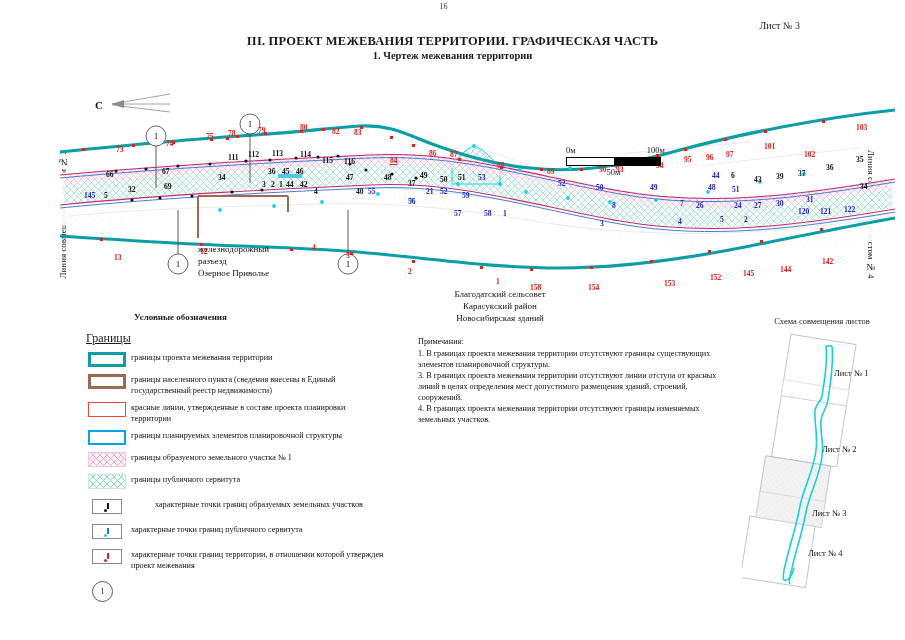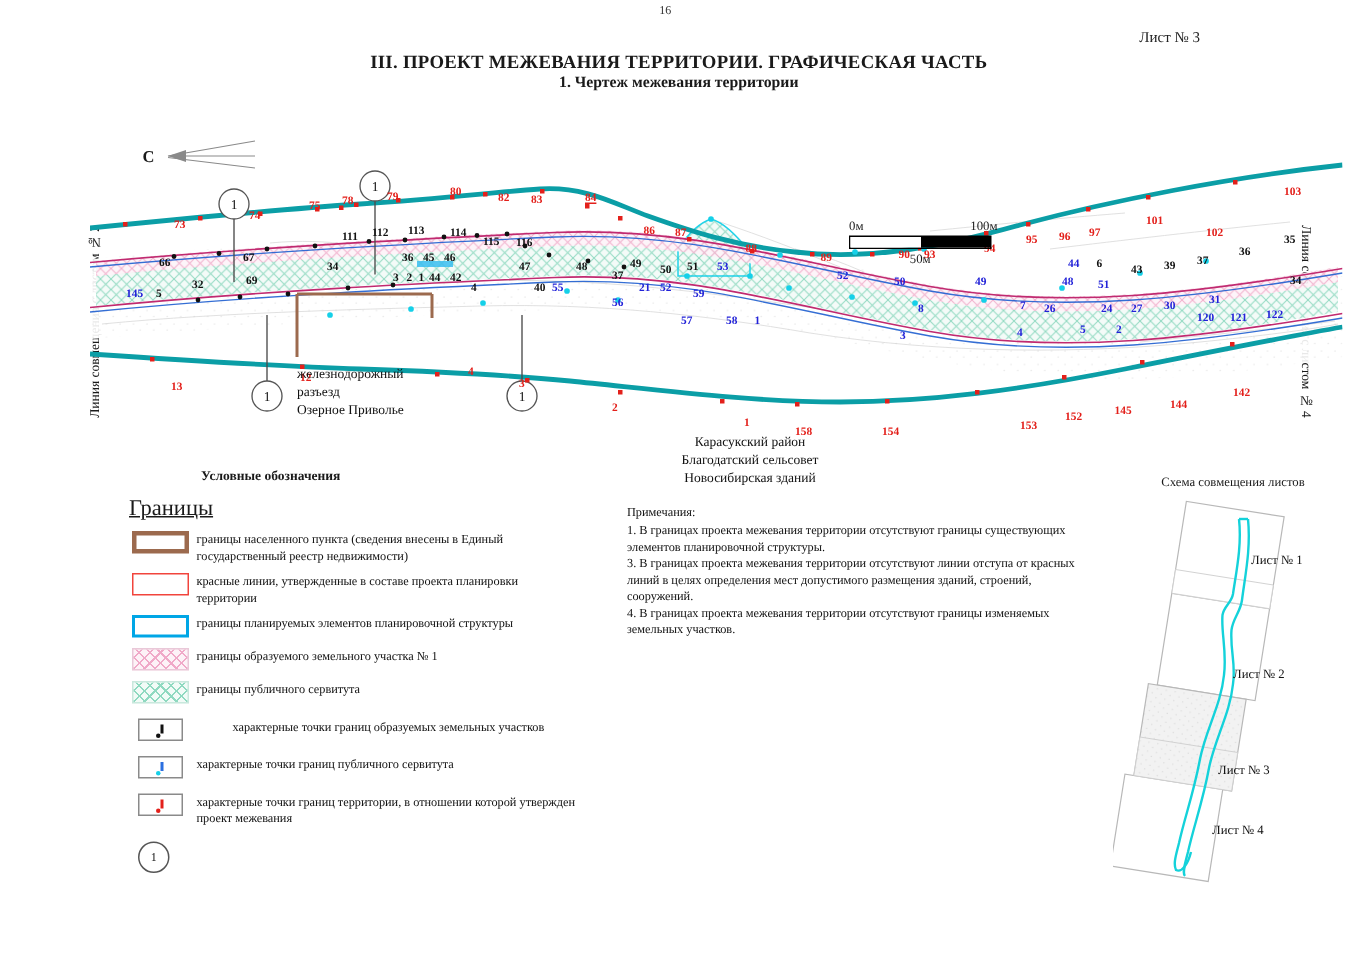--- a/index.html
+++ b/index.html
@@ -36,21 +36,21 @@
   #rail-caption{left:198px;top:243px;width:128px;text-align:left;font-size:9px;line-height:12px;color:#111;}
   
   #locality{left:400px;top:288px;width:200px;text-align:center;font-size:9px;line-height:12px;color:#111;}
 
   
   #north-label{left:95px;top:99px;font-size:11px;font-weight:bold;}
 
   
   #legend{left:86px;top:312px;width:300px;}
   #legend-title{margin-left:48px;font-size:9px;font-weight:bold;}
-  #legend-subtitle{margin-top:9px;font-size:15px;text-decoration:underline;}
+  #legend-subtitle{margin-top:9px;font-size:12px;text-decoration:underline;}
   .leg-row{display:flex;align-items:flex-start;margin-top:6px;}
   .leg-sw{width:45px;min-width:45px;height:16px;position:relative;}
   .leg-txt{font-size:8.2px;line-height:10.5px;padding-top:1px;color:#111;}
   .box{position:absolute;left:2px;top:0;width:38px;height:15px;box-sizing:border-box;background:#fff;}
   .box.teal{border:3px solid #0b9ea6;}
   .box.brown{border:3px solid #9c6a4e;}
   .box.red{border:1.5px solid #f1443c;}
   .box.blue{border:2.5px solid #00a6e6;}
   .hatchbox{position:absolute;left:2px;top:0;width:38px;height:15px;box-sizing:border-box;border:1px solid #e9c8d8;}
   .hatchbox.pink{
@@ -266,21 +266,21 @@
 
 <div class="abs" style="left:60px;top:88px;width:835px;height:215px;">
   <span class="mnum red" style="left:56px;  top:58px;">73</span>
   <span class="mnum red" style="left:106px; top:52px;">74</span>
   <span class="mnum red" style="left:146px; top:45px;">75</span>
   <span class="mnum red" style="left:168px; top:42px;">78</span>
   <span class="mnum red" style="left:198px; top:39px;">79</span>
   <span class="mnum red" style="left:240px; top:36px;">80</span>
   <span class="mnum red" style="left:272px; top:40px;">82</span>
   <span class="mnum red" style="left:294px; top:41px;">83</span>
-  <span class="mnum red" style="left:330px; top:40px;text-decoration:underline;">84</span>
+  <span class="mnum red" style="left:330px; top:69px;text-decoration:underline;">84</span>
   <span class="mnum red" style="left:369px; top:62px;">86</span>
   <span class="mnum red" style="left:390px; top:63px;">87</span>
   <span class="mnum red" style="left:437px; top:74px;">88</span>
   <span class="mnum red" style="left:487px; top:80px;">89</span>
   <span class="mnum red" style="left:539px; top:78px;">90</span>
   <span class="mnum red" style="left:556px; top:78px;">93</span>
   <span class="mnum red" style="left:596px; top:74px;">94</span>
   <span class="mnum red" style="left:624px; top:68px;">95</span>
   <span class="mnum red" style="left:646px; top:66px;">96</span>
   <span class="mnum red" style="left:666px; top:63px;">97</span>
@@ -289,21 +289,21 @@
   <span class="mnum red" style="left:796px; top:36px;">103</span>
 
   <span class="mnum red" style="left:54px;  top:166px;">13</span>
   <span class="mnum red" style="left:140px; top:160px;">12</span>
   <span class="mnum red" style="left:252px; top:156px;">4</span>
   <span class="mnum red" style="left:286px; top:164px;">3</span>
   <span class="mnum red" style="left:348px; top:180px;">2</span>
   <span class="mnum red" style="left:436px; top:190px;">1</span>
   <span class="mnum red" style="left:470px; top:196px;">158</span>
   <span class="mnum red" style="left:528px; top:196px;">154</span>
-  <span class="mnum red" style="left:620px; top:192px;">153</span>
+  <span class="mnum red" style="left:604px; top:192px;">153</span>
   <span class="mnum red" style="left:650px; top:186px;">152</span>
   <span class="mnum red" style="left:683px; top:182px;">145</span>
   <span class="mnum red" style="left:720px; top:178px;">144</span>
   <span class="mnum red" style="left:762px; top:170px;">142</span>
 
   <span class="mnum black" style="left:46px;  top:83px;">66</span>
   <span class="mnum black" style="left:102px; top:80px;">67</span>
   <span class="mnum black" style="left:104px; top:95px;">69</span>
   <span class="mnum black" style="left:68px;  top:98px;">32</span>
   <span class="mnum black" style="left:158px; top:86px;">34</span>
@@ -390,29 +390,35 @@
   <div class="sb-mid">50м</div>
 </div>
 
 <div class="abs" id="rail-caption">
   <div>железнодорожный</div>
   <div>разъезд</div>
   <div>Озерное Приволье</div>
 </div>
 
 <div class="abs" id="locality">
+  <div>Благодатский сельсовет</div>
   <div>Карасукский район</div>
-  <div>Благодатский сельсовет</div>
   <div>Новосибирская зданий</div>
 </div>
 
 <div class="abs" id="legend">
   <div id="legend-title">Условные обозначения</div>
   <div id="legend-subtitle">Границы</div>
 
+  <div class="leg-row">
+    <div class="leg-sw">
+        <div class="box teal"></div>
+      </div>
+    <div class="leg-txt">границы проекта межевания территории</div>
+  </div>
 
   <div class="leg-row">
     <div class="leg-sw">
         <div class="box brown"></div>
       </div>
     <div class="leg-txt">границы населенного пункта (сведения внесены в Единый государственный реестр недвижимости)</div>
   </div>
 
   <div class="leg-row">
     <div class="leg-sw">

